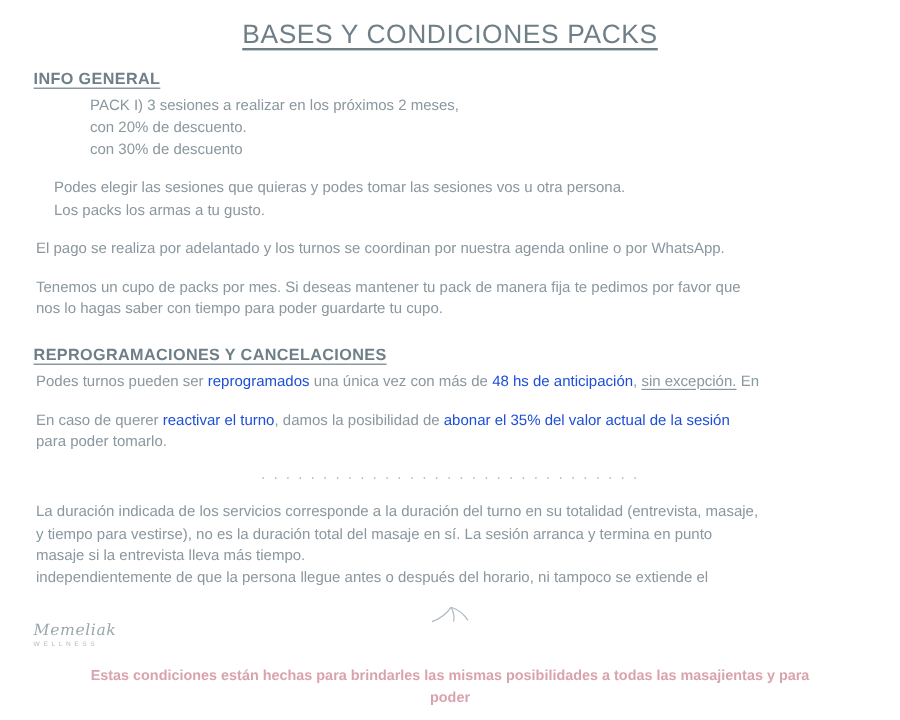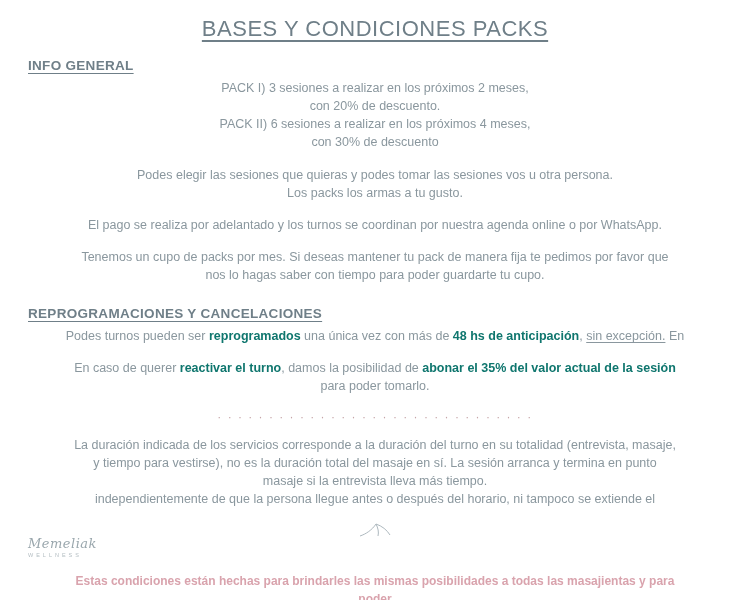--- a/index.html
+++ b/index.html
@@ -35,32 +35,32 @@
     text-align: left;
     font-size: 13.5px;
     font-weight: bold;
     color: #6f7f88;
     text-decoration: underline;
     text-underline-offset: 3px;
     margin: 2px 0 6px 0;
     letter-spacing: 0.3px;
   }
   .para {
-    text-align: center;
+    text-align: left;
     font-size: 12.5px;
     line-height: 1.45;
     color: #8a979e;
     margin: 0 auto;
   }
   .gap-md { height: 14px; }
   .gap-lg { height: 20px; }
   .w-mid { max-width: 600px; }
   .w-wide { max-width: 660px; }
   .w-xwide { max-width: 690px; }
-  b, strong { color: #0f766e; font-weight: bold; }
+  b, strong { color: #1d4ed8; font-weight: normal; }
   .u { text-decoration: underline; text-underline-offset: 2px; }
   .divider {
     text-align: center;
     color: #c6a5a8;
     font-size: 12px;
     letter-spacing: 1.5px;
     margin: 14px 0 12px 0;
     user-select: none;
   }
   .logo-wrap {
@@ -98,21 +98,20 @@
 <body>
 
 <div class="page">
 
   <h1 class="doc-title">BASES Y CONDICIONES PACKS</h1>
 
   <div class="section-head">INFO GENERAL</div>
 
   <div class="para w-mid">PACK I) 3 sesiones a realizar en los próximos 2 meses,</div>
   <div class="para w-mid">con 20% de descuento.</div>
-  <div class="para w-mid">PACK II) 6 sesiones a realizar en los próximos 4 meses,</div>
   <div class="para w-mid">con 30% de descuento</div>
 
   <div class="gap-md"></div>
 
   <div class="para w-wide">Podes elegir las sesiones que quieras y podes tomar las sesiones vos u otra persona.</div>
   <div class="para w-wide">Los packs los armas a tu gusto.</div>
 
   <div class="gap-md"></div>
 
   <div class="para w-xwide">El pago se realiza por adelantado y los turnos se coordinan por nuestra agenda online o por WhatsApp.</div>

